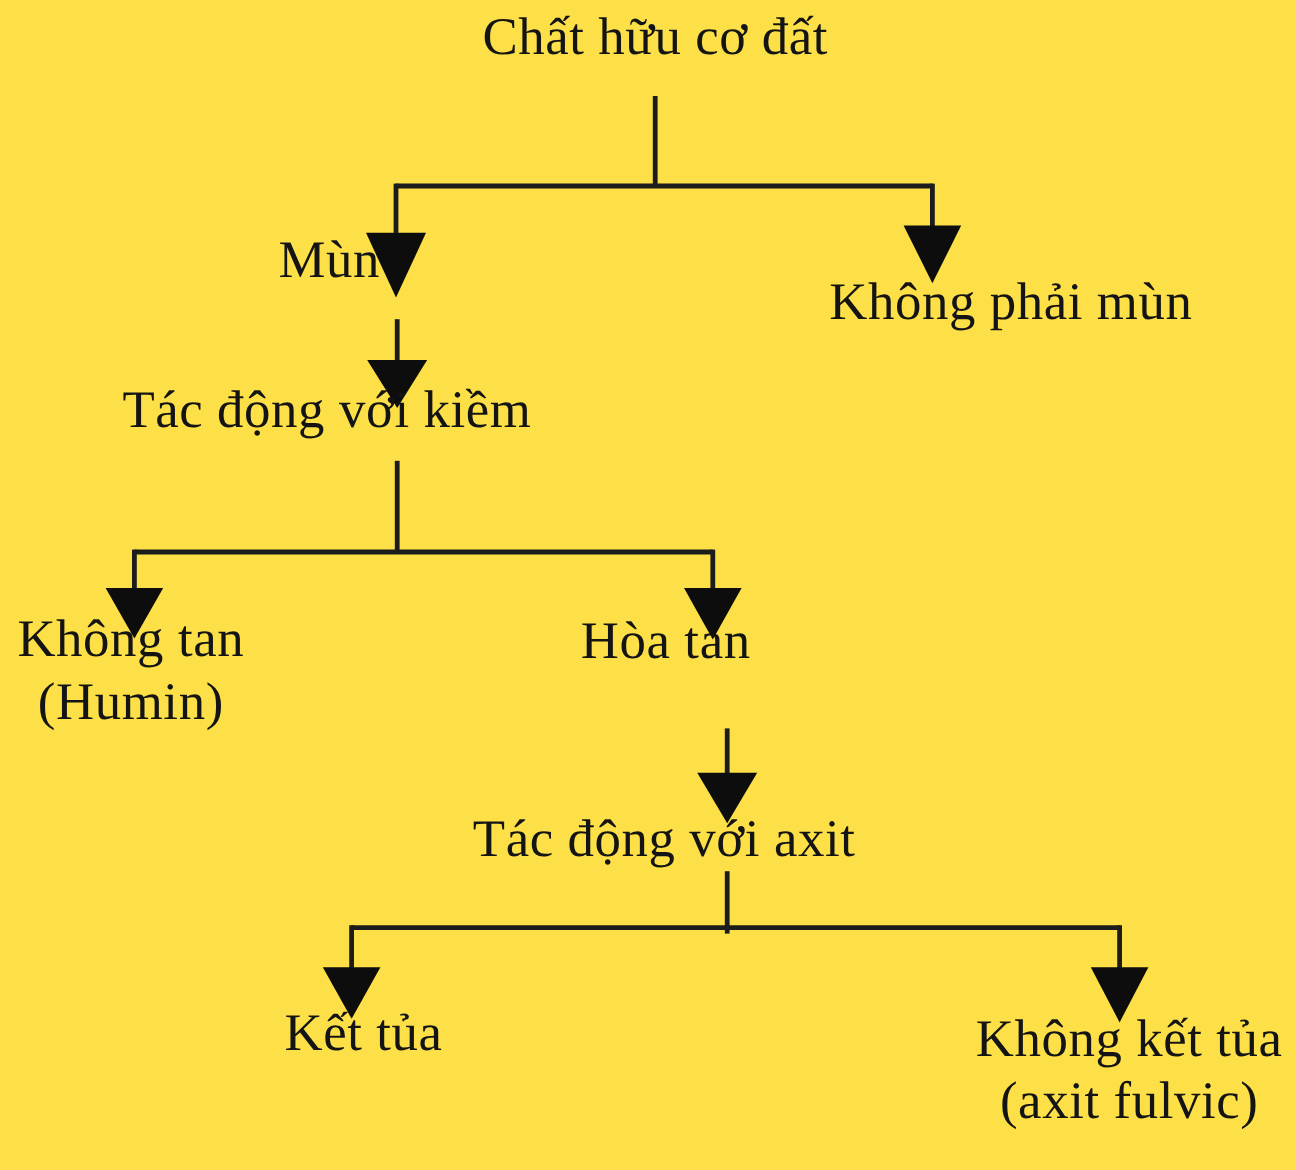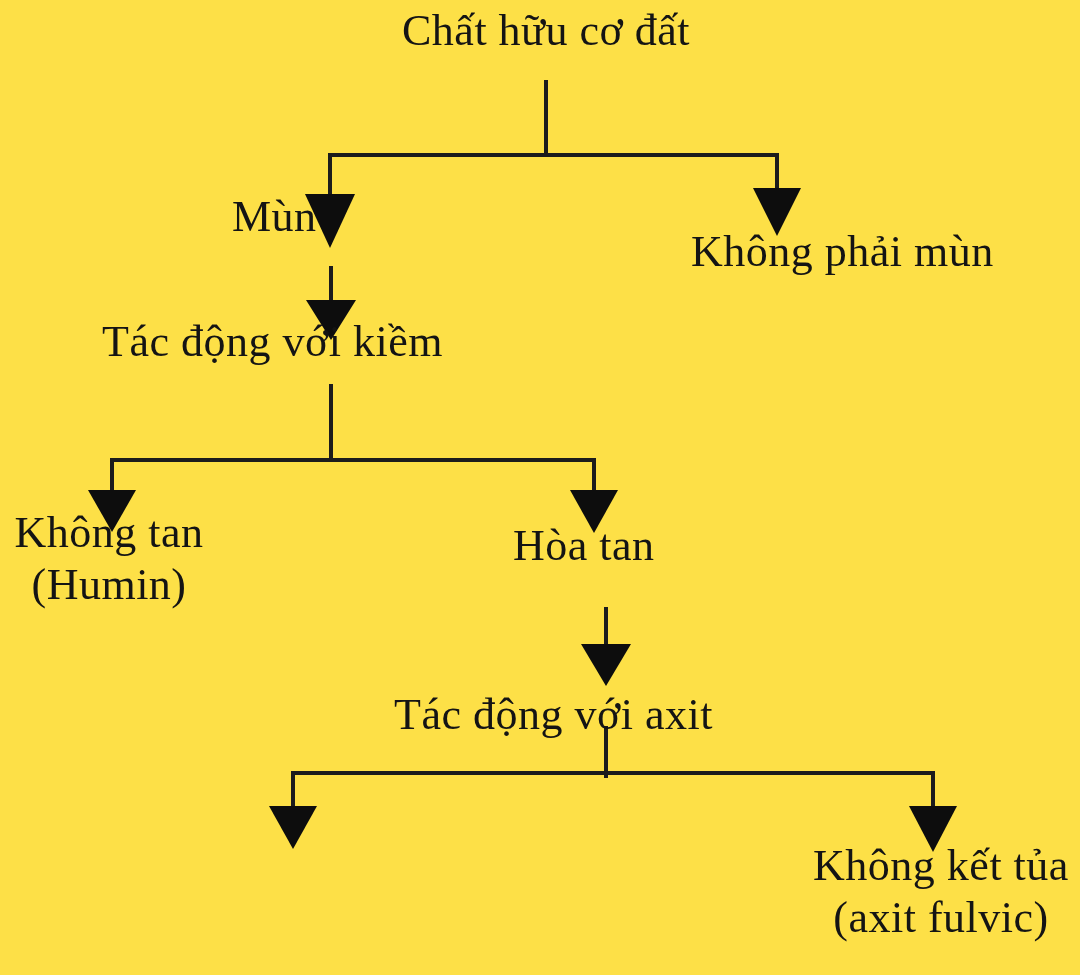--- a/index.html
+++ b/index.html
@@ -83,25 +83,26 @@
 
   <div class="lbl" style="left:691px; top:206px;margin-top:20px;">Không phải mùn</div>
 
   <div class="lbl" style="left:102px; top:316px;">Tác động với kiềm</div>
 
   <div class="lbl center" style="left:-6px; top:507px; width:230px;">
     <span class="line">Không tan</span>
     <span class="line">(Humin)</span>
   </div>
 
-  <div class="lbl" style="left:484px; top:520px;margin-left:29px;">Hòa tan</div>
+  <div class="lbl" style="left:484px; top:508px;">Hòa tan</div>
 
-  <div class="lbl" style="left:394px; top:673px;margin-top:16px;">Tác động với axit</div>
+  <div class="lbl" style="left:394px; top:673px;">Tác động với axit</div>
 
   <div class="lbl center" style="left:163px; top:835px; width:280px;">
+    <span class="line">Kết tủa</span>
   </div>
 
   <div class="lbl center" style="left:791px; top:840px; width:300px;">
     <span class="line">Không kết tủa</span>
     <span class="line">(axit fulvic)</span>
   </div>
 
 </div>
 
 </body></html>

